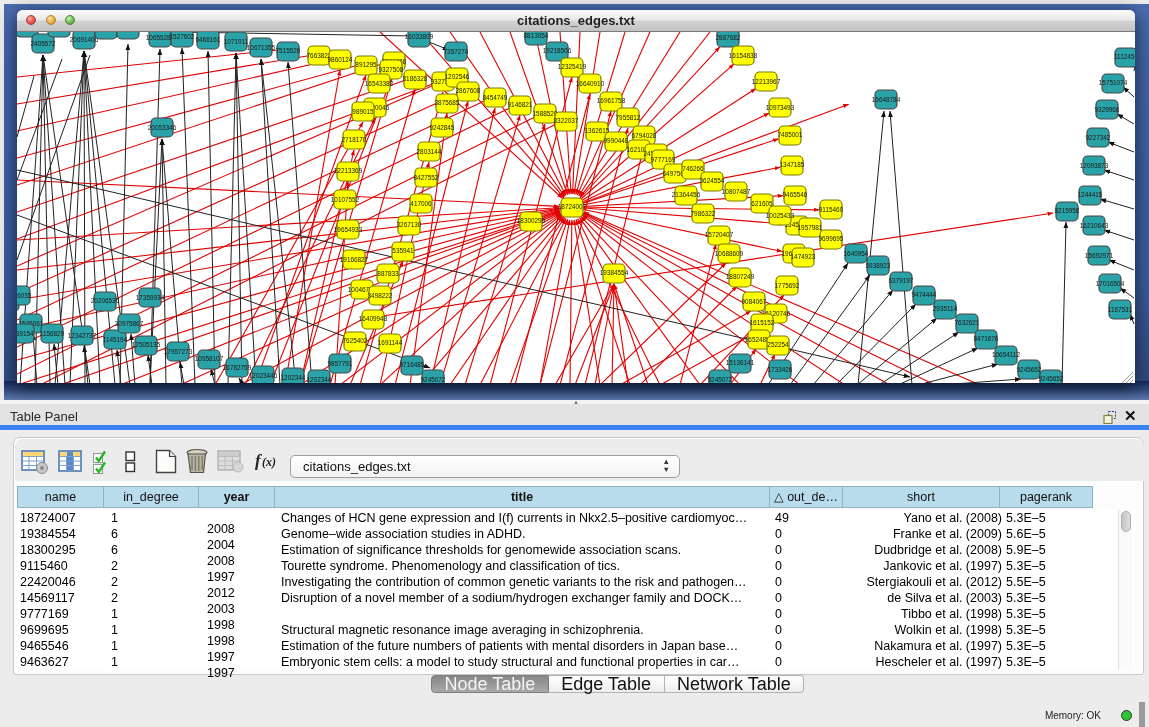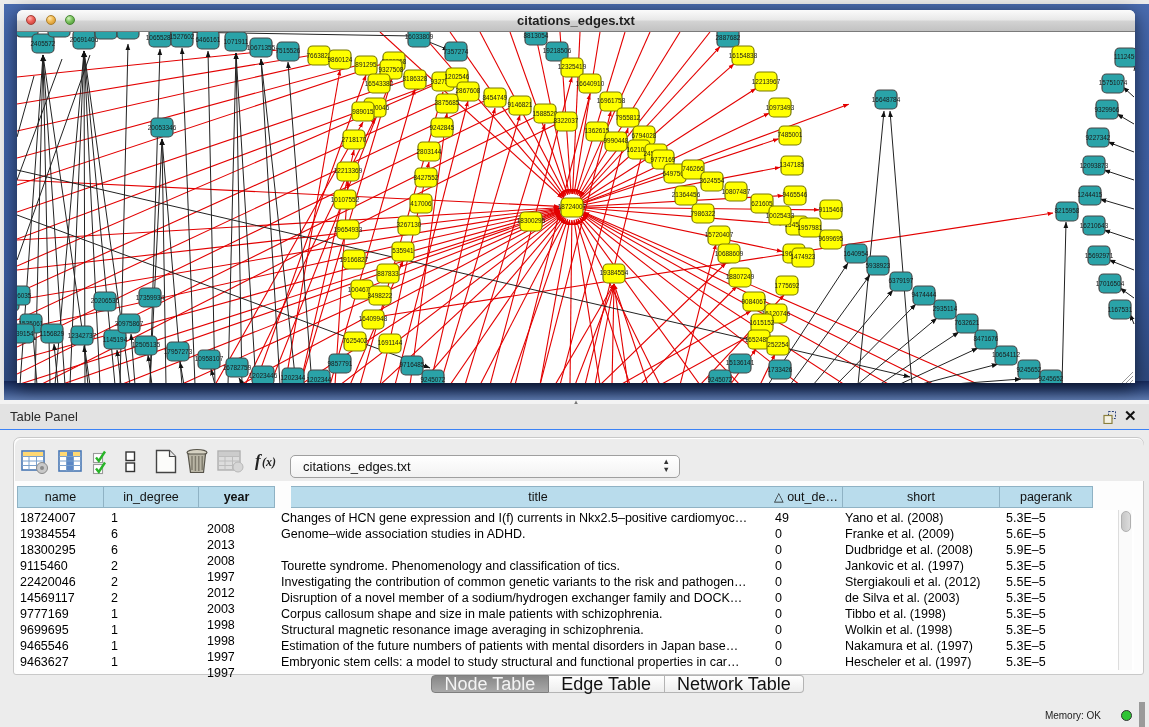--- a/index.html
+++ b/index.html
@@ -19,21 +19,21 @@
 .tl { position:absolute; top:5px; width:10px; height:10px; border-radius:50%; }
 #tl1 { left:9px;  background:radial-gradient(circle at 35% 30%, #ffb9b4, #ee6058 45%, #ca3f38 90%); border:1px solid #a53d36;}
 #tl2 { left:29px; background:radial-gradient(circle at 35% 30%, #ffe9b0, #efb74f 45%, #d1932e 90%); border:1px solid #ad7f2a;}
 #tl3 { left:48px; background:radial-gradient(circle at 35% 30%, #d2f3c0, #7cc35f 45%, #4e9a38 90%); border:1px solid #478733;}
 #content { position:absolute; left:0; top:22px; width:1118px; height:351px; background:#fff; overflow:hidden; }
 
 
 #splitstrip { position:absolute; left:0; top:400px; width:1149px; height:4px; background:#f3f3f3; }
 #handle { position:absolute; left:571px; top:399px; width:10px; height:5px; color:#777; font-size:7px; line-height:5px; text-align:center; }
 #tphead { position:absolute; left:0; top:404px; width:1149px; height:26px; background:#e3e3e3;
-  border-bottom:1px solid #3b82f6; }
+  border-bottom:5px solid #3b82f6; }
 #tphead .t { position:absolute; left:10px; top:5px; font-size:13px; color:#2a2a2a; }
 #float { position:absolute; left:1103px; top:411px; width:15px; height:13px; }
 #closex { position:absolute; left:1124px; top:407px; font-size:15px; font-weight:bold; color:#111; }
 
 
 #panel { position:absolute; left:13px; top:437px; width:1131px; height:238px;
   background:#fdfdfd; border:1px solid #c8c8c8; border-radius:7px 7px 3px 3px;
   box-shadow:inset 0 1px 0 #fff; }
 #toolbar { position:absolute; left:1px; top:1px; width:1129px; height:42px; background:#ececec; border-radius:7px 7px 0 0; }
 #combo { position:absolute; left:275px; top:16px; width:390px; height:23px; border:1px solid #9f9f9f; border-radius:5px;
@@ -45,21 +45,21 @@
 #thead .h { position:absolute; top:0; height:22px; background:#b9dcec; border:1px solid #8fb2c4; border-left:none;
   font-size:12.5px; color:#111; text-align:center; line-height:21px; }
 #tbody { position:absolute; left:3px; top:72px; width:1117px; height:160px; background:#fff; font-size:12.5px; color:#000; }
 .tr { position:relative; height:16px; line-height:16px; white-space:nowrap; }
 .tr div { position:absolute; top:0; overflow:hidden; }
 .c0 { left:3px;  width:88px; }
 .c1 { left:94px;  width:90px; }
 .c2 { left:190px; width:80px;margin-top:11px; }
 .c3 { left:264px; width:492px; }
 .c4 { left:758px; width:70px; }
-.c5 { left:828px; width:157px; text-align:left; }
+.c5 { left:828px; width:157px; text-align:right; }
 .c6 { left:989px; width:100px; }
 #vscroll { position:absolute; left:1104px; top:72px; width:14px; height:160px; background:#fafafa; border-left:1px solid #ddd; }
 #vthumb { position:absolute; left:2px; top:1px; width:10px; height:21px; background:linear-gradient(90deg,#c6c6c6,#dcdcdc); border:1px solid #b0b0b0; border-radius:5px; }
 
 
 #tabs { position:absolute; left:431px; top:675px; height:18px; font-size:18px; }
 #tabs .tab { float:left; height:18px; line-height:17px; padding:0 12.5px; background:linear-gradient(180deg,#ffffff,#ededed); border:1px solid #b4b4b4; border-left:none; color:#111; }
 #tabs .sel { background:linear-gradient(180deg,#868686,#a9a9a9); color:#f4f4f4; border:1px solid #7e7e7e; border-radius:4px 0 0 4px; }
 #tabs .last { border-radius:0 4px 4px 0; }
 #status { position:absolute; right:48px; top:710px; font-size:10px; color:#222; }
@@ -874,48 +874,49 @@
         </g>
         <text x="240" y="27" font-size="17" font-family="Liberation Serif, serif" font-style="italic" font-weight="bold" fill="#222">f</text>
         <text x="247" y="27" font-size="12" font-family="Liberation Serif, serif" font-style="italic" font-weight="bold" fill="#222">(x)</text>
       </svg>
       <div id="combo">citations_edges.txt<span class="ar">▲<br>▼</span></div>
     </div>
     <div id="thead">
       <div class="h" style="left:0px;width:87px;border-left:1px solid #8fb2c4;">name</div>
       <div class="h" style="left:87px;width:95px;">in_degree</div>
       <div class="h" style="left:182px;width:76px;font-weight:bold;">year</div>
-      <div class="h" style="left:274px;width:495px;">title</div>
+      <div class="h" style="left:258px;width:495px;font-weight:bold;">title</div>
       <div class="h" style="left:753px;width:73px;">△ out_de…</div>
       <div class="h" style="left:826px;width:157px;">short</div>
       <div class="h" style="left:983px;width:93px;">pagerank</div>
     </div>
     <div id="tbody">
 <div class="tr">
           <div class="c0">18724007</div>
           <div class="c1">1</div>
           <div class="c2">2008</div>
           <div class="c3">Changes of HCN gene expression and I(f) currents in Nkx2.5–positive cardiomyoc…</div>
           <div class="c4">49</div>
           <div class="c5">Yano et al. (2008)</div>
           <div class="c6">5.3E–5</div>
         </div>
 <div class="tr">
           <div class="c0">19384554</div>
           <div class="c1">6</div>
-          <div class="c2">2013</div>
+          <div class="c2">2004</div>
           <div class="c3">Genome–wide association studies in ADHD.</div>
           <div class="c4">0</div>
           <div class="c5">Franke et al. (2009)</div>
           <div class="c6">5.6E–5</div>
         </div>
 <div class="tr">
           <div class="c0">18300295</div>
           <div class="c1">6</div>
           <div class="c2">2008</div>
+          <div class="c3">Estimation of significance thresholds for genomewide association scans.</div>
           <div class="c4">0</div>
           <div class="c5">Dudbridge et al. (2008)</div>
           <div class="c6">5.9E–5</div>
         </div>
 <div class="tr">
           <div class="c0">9115460</div>
           <div class="c1">2</div>
           <div class="c2">1997</div>
           <div class="c3">Tourette syndrome. Phenomenology and classification of tics.</div>
           <div class="c4">0</div>
@@ -937,21 +938,20 @@
           <div class="c2">2003</div>
           <div class="c3">Disruption of a novel member of a sodium/hydrogen exchanger family and DOCK…</div>
           <div class="c4">0</div>
           <div class="c5">de Silva et al. (2003)</div>
           <div class="c6">5.3E–5</div>
         </div>
 <div class="tr">
           <div class="c0">9777169</div>
           <div class="c1">1</div>
           <div class="c2">1998</div>
-          <div class="c3">Corpus callosum shape and size in male patients with schizophrenia.</div>
           <div class="c4">0</div>
           <div class="c5">Tibbo et al. (1998)</div>
           <div class="c6">5.3E–5</div>
         </div>
 <div class="tr">
           <div class="c0">9699695</div>
           <div class="c1">1</div>
           <div class="c2">1998</div>
           <div class="c3">Structural magnetic resonance image averaging in schizophrenia.</div>
           <div class="c4">0</div>

